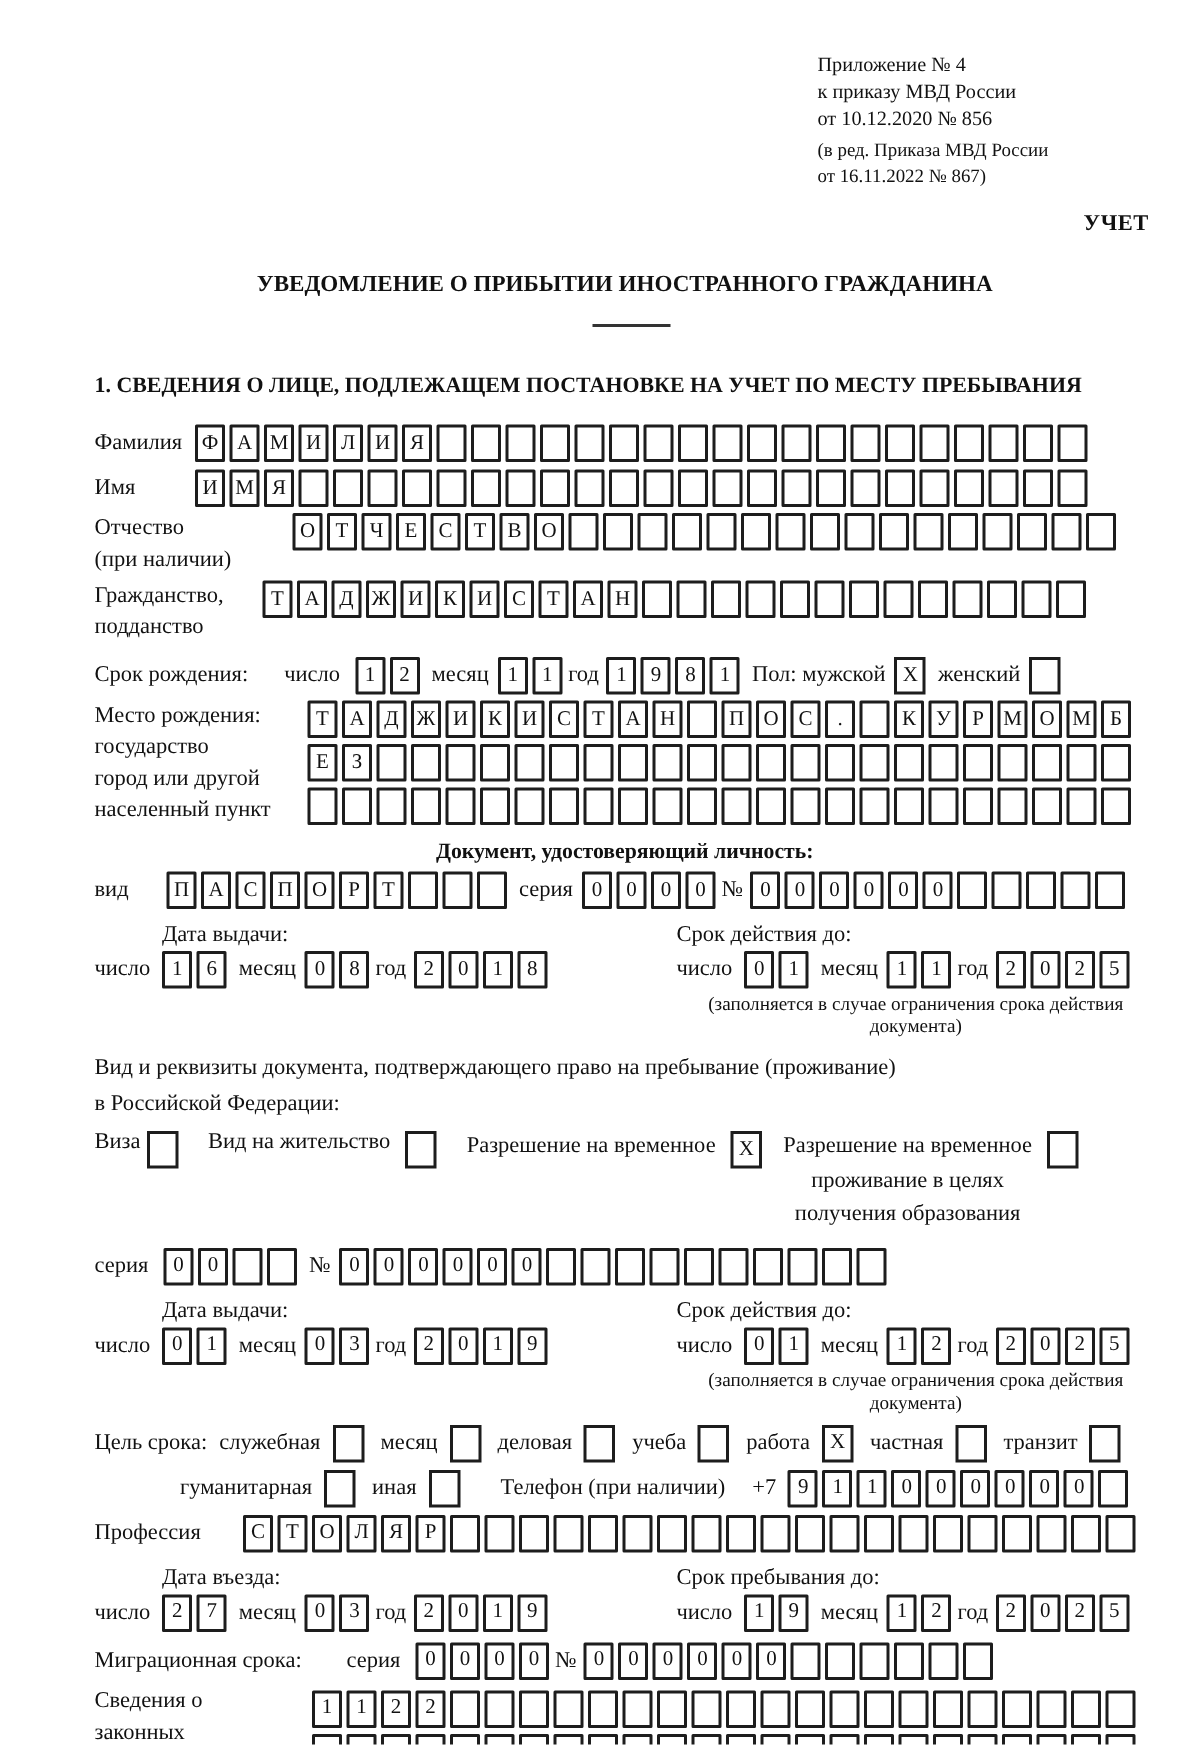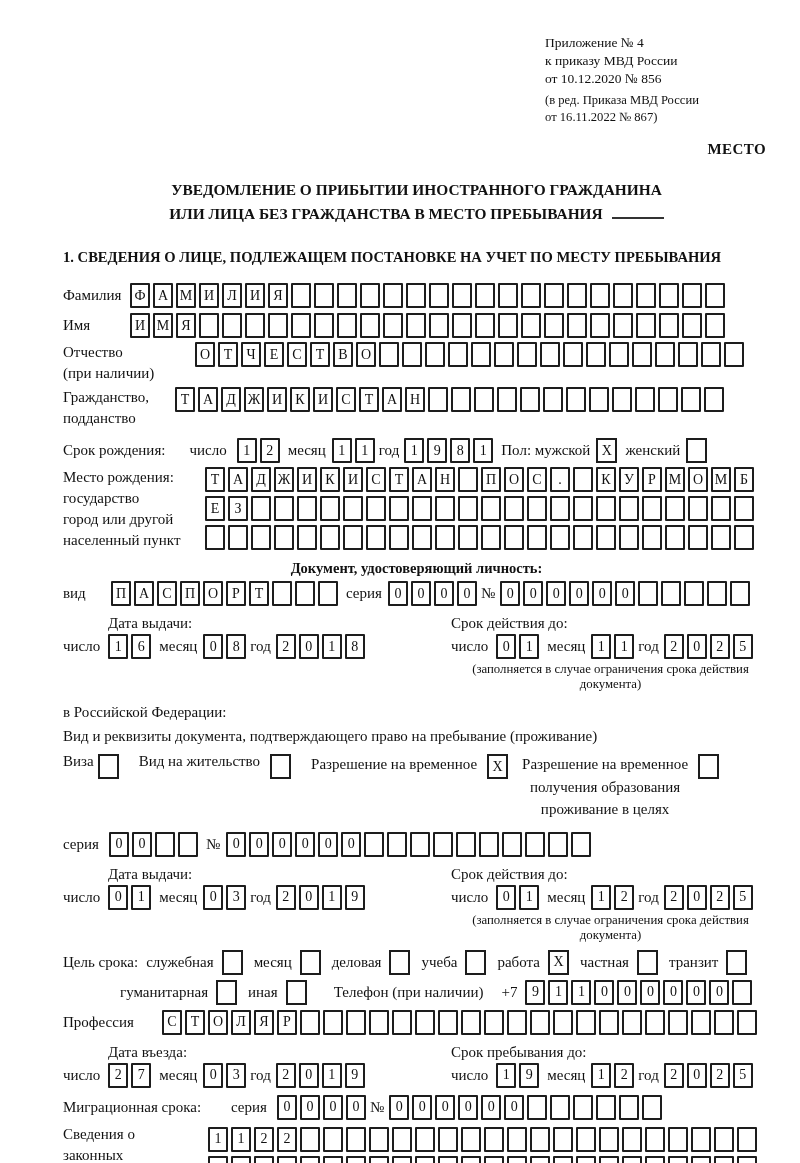--- a/index.html
+++ b/index.html
@@ -73,25 +73,25 @@
 <div class="page">
 
   <div class="appendix">
     <div>Приложение № 4</div>
     <div>к приказу МВД России</div>
     <div>от 10.12.2020 № 856</div>
     <div class="rev first">(в ред. Приказа МВД России</div>
     <div class="rev">от 16.11.2022 № 867)</div>
   </div>
 
-  <div class="forma">МЕСТО</div>
+  <div class="forma">УЧЕТ</div>
 
   <div class="title">
     <div>УВЕДОМЛЕНИЕ О ПРИБЫТИИ ИНОСТРАННОГО ГРАЖДАНИНА</div>
-    <div><span>ИЛИ ЛИЦА БЕЗ ГРАЖДАНСТВА В МЕСТО ПРЕБЫВАНИЯ</span><span class="blankline"></span></div>
+    <div><span class="blankline"></span></div>
   </div>
 
   <div class="section">1. СВЕДЕНИЯ О ЛИЦЕ, ПОДЛЕЖАЩЕМ ПОСТАНОВКЕ НА УЧЕТ ПО МЕСТУ ПРЕБЫВАНИЯ</div>
 
   <div class="frow" style="margin-top:16px">
     <span class="flabel w67">Фамилия</span>
     <span class="cells">
         <span class="cell">Ф</span>
         <span class="cell">А</span>
         <span class="cell">М</span>
@@ -417,37 +417,37 @@
     </div>
   </div>
   <div class="dgrid">
     <div class="dg-left"></div>
     <div class="dg-right">
         <span class="note">(заполняется в случае ограничения срока действия документа)</span>
       </div>
   </div>
 
   <div class="intro">
+    <div>Вид и реквизиты документа, подтверждающего право на пребывание (проживание)</div>
     <div>в Российской Федерации:</div>
-    <div>Вид и реквизиты документа, подтверждающего право на пребывание (проживание)</div>
   </div>
 
   <div class="cbgroup">
     <span class="flabel">Виза</span>
     <span class="checkbox" style="margin-left:4px"></span>
     <span class="flabel gap20">Вид на жительство</span>
     <span class="checkbox"></span>
     <div class="cblabel gap20">
       <div>Разрешение на временное</div>
     </div>
     <span class="checkbox">X</span>
     <div class="cblabel gap14">
       <div>Разрешение на временное</div>
+      <div>проживание в целях</div>
       <div>получения образования</div>
-      <div>проживание в целях</div>
     </div>
     <span class="checkbox"></span>
   </div>
 
   <div class="frow" style="margin-top:10px">
     <span class="flabel" style="margin-right:10px">серия</span>
     <span class="cells">
         <span class="cell">0</span>
         <span class="cell">0</span>
         <span class="cell"></span>

